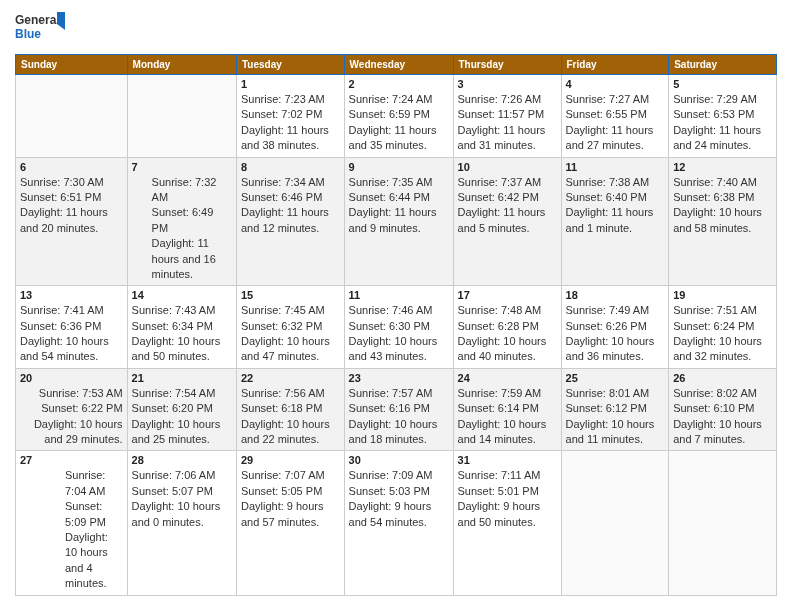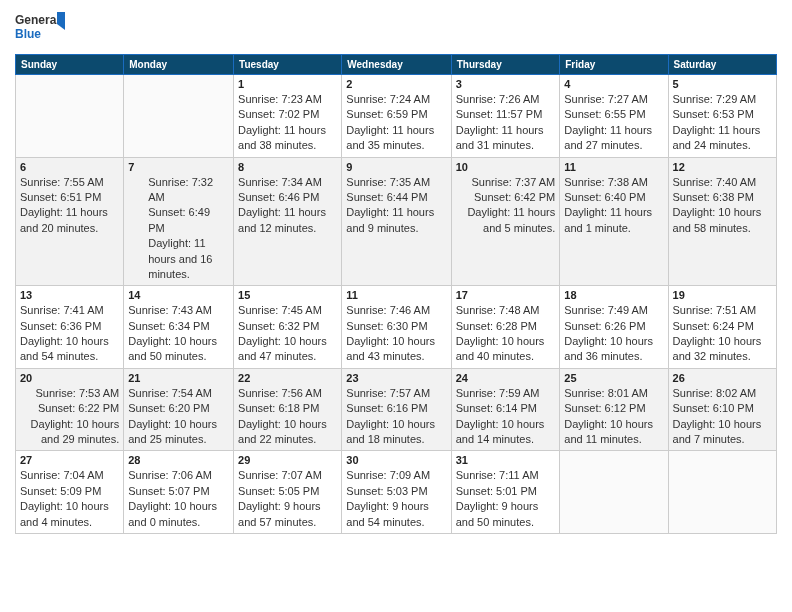--- a/index.html
+++ b/index.html
@@ -38,21 +38,21 @@
     .location-title {
       font-size: 14px;
       color: #444;
     }
     .calendar {
       width: 100%;
       border-collapse: collapse;
       font-size: 9.5px;
     }
     .calendar th {
-      background: #0c4a6e;
+      background: #a16207;
       color: #fff;
       padding: 4px 5px;
       text-align: left;
       font-size: 10px;
       font-weight: bold;
       border: 1px solid #1a6bbf;
     }
     .calendar td {
       border: 1px solid #ccc;
       vertical-align: top;
@@ -144,21 +144,21 @@
           <td>
             <span class="day-num">5</span>
             <div class="day-info" style="white-space: pre-line;">Sunrise: 7:29 AM
 Sunset: 6:53 PM
 Daylight: 11 hours and 24 minutes.</div>
           </td>
         </tr>
         <tr class="alt-row">
           <td>
             <span class="day-num">6</span>
-            <div class="day-info" style="white-space: pre-line;">Sunrise: 7:55 AM
+            <div class="day-info" style="white-space: pre-line;">Sunrise: 7:30 AM
 Sunset: 6:51 PM
 Daylight: 11 hours and 20 minutes.</div>
           </td>
           <td>
             <span class="day-num">7</span>
             <div class="day-info" style="white-space: pre-line; margin-left: 20px;">Sunrise: 7:32 AM
 Sunset: 6:49 PM
 Daylight: 11 hours and 16 minutes.</div>
           </td>
           <td>
@@ -168,21 +168,21 @@
 Daylight: 11 hours and 12 minutes.</div>
           </td>
           <td>
             <span class="day-num">9</span>
             <div class="day-info" style="white-space: pre-line;">Sunrise: 7:35 AM
 Sunset: 6:44 PM
 Daylight: 11 hours and 9 minutes.</div>
           </td>
           <td>
             <span class="day-num">10</span>
-            <div class="day-info" style="white-space: pre-line; text-align: right;">Sunrise: 7:37 AM
+            <div class="day-info" style="white-space: pre-line;">Sunrise: 7:37 AM
 Sunset: 6:42 PM
 Daylight: 11 hours and 5 minutes.</div>
           </td>
           <td>
             <span class="day-num">11</span>
             <div class="day-info" style="white-space: pre-line;">Sunrise: 7:38 AM
 Sunset: 6:40 PM
 Daylight: 11 hours and 1 minute.</div>
           </td>
           <td>
@@ -276,21 +276,21 @@
           <td>
             <span class="day-num">26</span>
             <div class="day-info" style="white-space: pre-line;">Sunrise: 8:02 AM
 Sunset: 6:10 PM
 Daylight: 10 hours and 7 minutes.</div>
           </td>
         </tr>
         <tr>
           <td>
             <span class="day-num">27</span>
-            <div class="day-info" style="white-space: pre-line;">Sunrise: 7:04 AM
+            <div class="day-info" style="white-space: pre-line; margin-left: 45px;">Sunrise: 7:04 AM
 Sunset: 5:09 PM
 Daylight: 10 hours and 4 minutes.</div>
           </td>
           <td>
             <span class="day-num">28</span>
             <div class="day-info" style="white-space: pre-line;">Sunrise: 7:06 AM
 Sunset: 5:07 PM
 Daylight: 10 hours and 0 minutes.</div>
           </td>
           <td>

